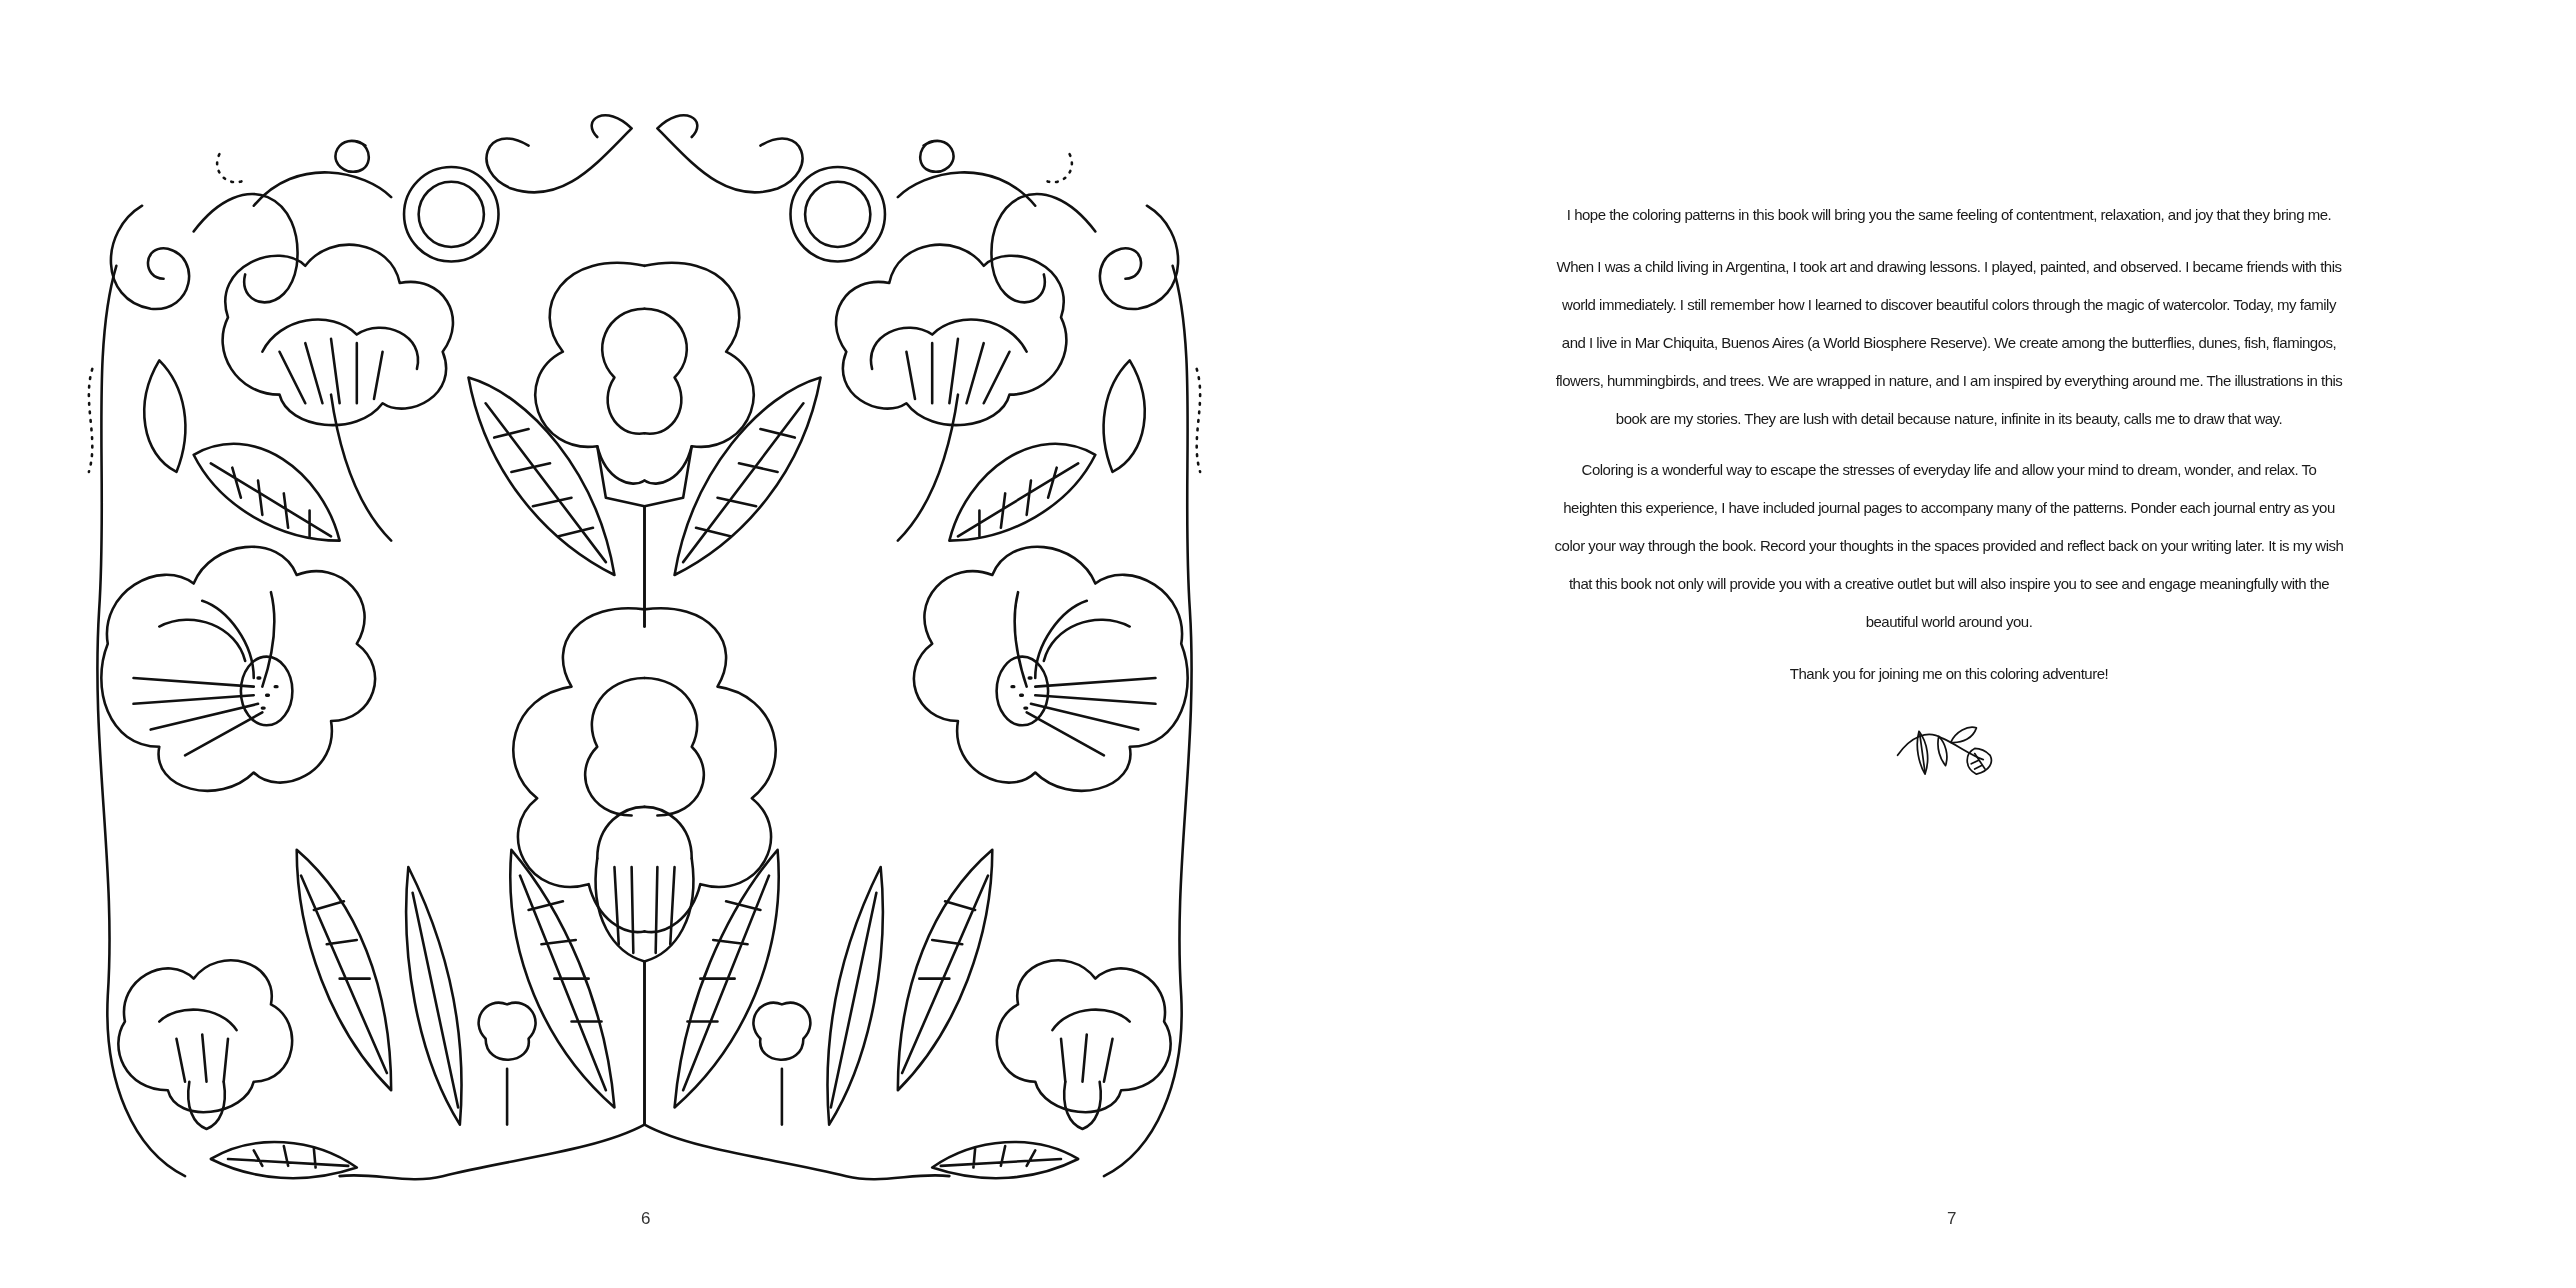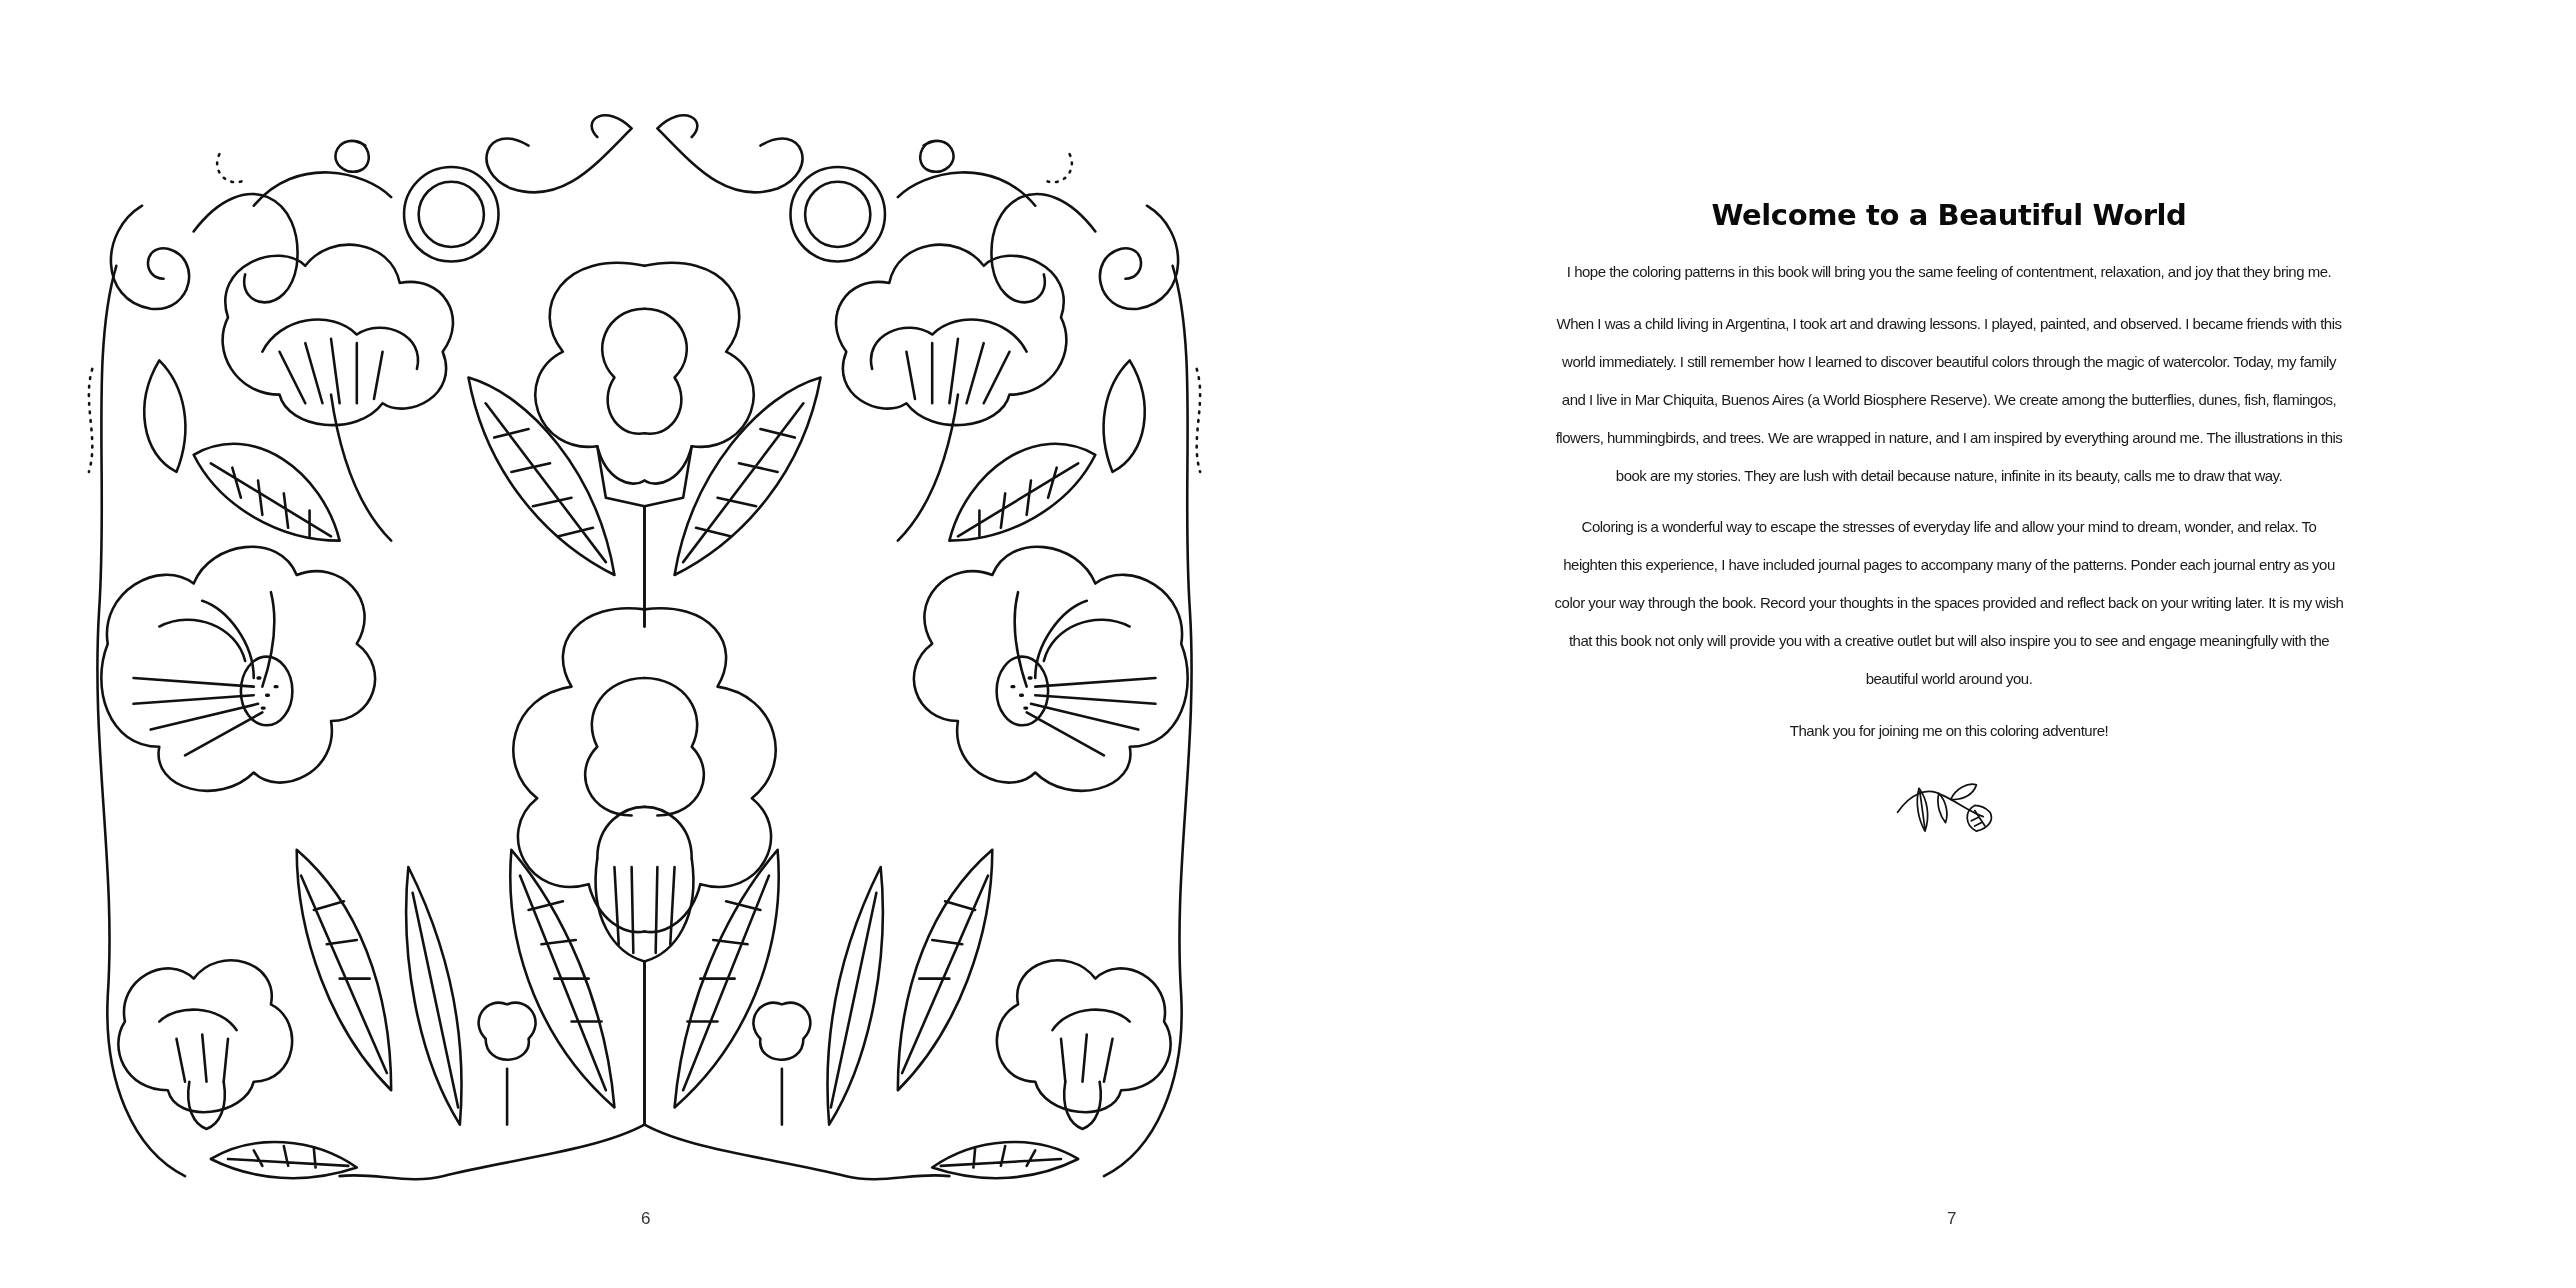--- a/index.html
+++ b/index.html
@@ -88,21 +88,20 @@
       <path d="M150 1240 C 200 1210, 270 1215, 320 1250 C 260 1270, 200 1265, 150 1240 Z"></path>
       <path d="M170 1240 L 310 1248 M 200 1230 L 210 1248 M 235 1225 L 240 1248 M 270 1228 L 272 1250"></path>
     </g>
     <use href="#half" transform="translate(1310,0) scale(-1,1)"></use>
   </svg>
   <div class="page-num">6</div>
 </div>
 
 <div class="page page-right">
   <div class="text-col">
-    <h1 class="title">Welcome to a Beautiful World</h1>
     <p class="para">I hope the coloring patterns in this book will bring you the same feeling of contentment, relaxation, and joy that they bring me.</p>
     <p class="para">When I was a child living in Argentina, I took art and drawing lessons. I played, painted, and observed. I became friends with this world immediately. I still remember how I learned to discover beautiful colors through the magic of watercolor. Today, my family and I live in Mar Chiquita, Buenos Aires (a World Biosphere Reserve). We create among the butterflies, dunes, fish, flamingos, flowers, hummingbirds, and trees. We are wrapped in nature, and I am inspired by everything around me. The illustrations in this book are my stories. They are lush with detail because nature, infinite in its beauty, calls me to draw that way.</p>
     <p class="para">Coloring is a wonderful way to escape the stresses of everyday life and allow your mind to dream, wonder, and relax. To heighten this experience, I have included journal pages to accompany many of the patterns. Ponder each journal entry as you color your way through the book. Record your thoughts in the spaces provided and reflect back on your writing later. It is my wish that this book not only will provide you with a creative outlet but will also inspire you to see and engage meaningfully with the beautiful world around you.</p>
     <p class="para last">Thank you for joining me on this coloring adventure!</p>
     <svg class="leaf" viewBox="0 0 140 70" fill="none" stroke="#111" stroke-width="2" stroke-linecap="round" stroke-linejoin="round">
       <path d="M10 40 C 25 18, 45 10, 62 20 C 80 28, 95 40, 110 45"></path>
       <path d="M35 12 C 30 30, 35 50, 42 62 C 48 45, 45 25, 35 12 Z"></path>
       <path d="M36 16 L 42 60"></path>
       <path d="M58 18 C 55 32, 60 45, 66 52 C 70 40, 66 26, 58 18 Z"></path>
       <path d="M72 25 C 78 12, 92 5, 102 8 C 98 20, 86 26, 72 25 Z"></path>

